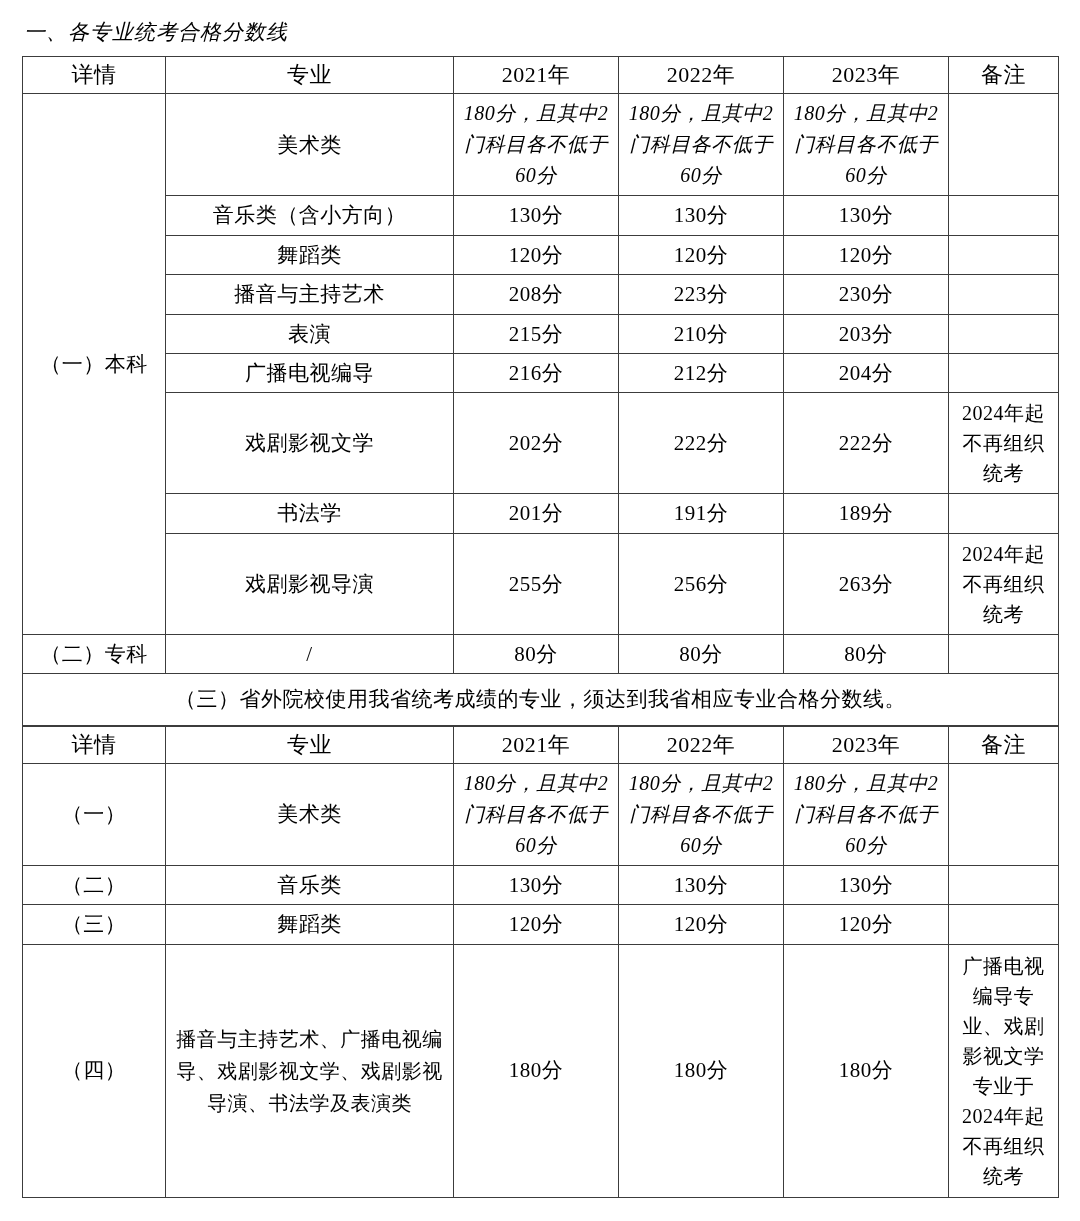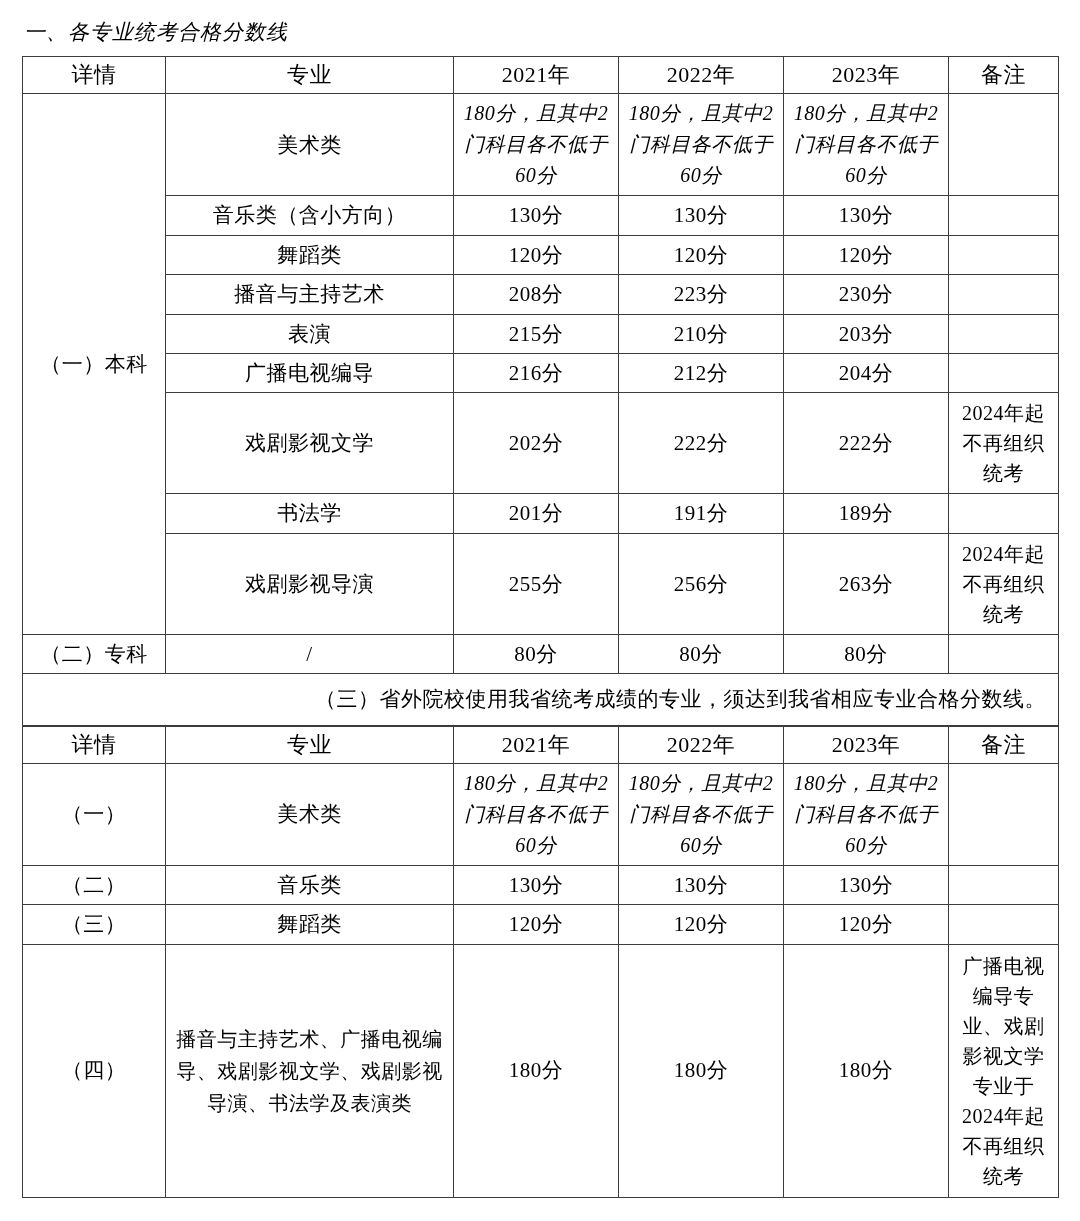--- a/index.html
+++ b/index.html
@@ -46,21 +46,21 @@
   .col-detail { width: 143px; }
   .col-major  { width: 288px; }
   .col-year   { width: 165px; }
   .col-note   { width: 110px; }
 
   .hdr td { font-size: 22px; padding: 2px 4px; }
   .small-wrap { font-size: 20px; line-height: 1.55; font-style: italic; }
   .note-cell { font-size: 20px; line-height: 1.5; margin-left: 7px; }
   .tall { height: 92px; }
   .row-h { height: 34px; margin-top: 36px; }
-  .fullrow { text-align: right; padding: 10px 12px; font-size: 21px; }
+  .fullrow { text-align: center; padding: 10px 12px; font-size: 21px; }
   .major-left {
     text-align: center;
     line-height: 1.6;
     font-size: 20px;
     padding: 8px 10px;
   }
   .vert-note {
     font-size: 20px;
     line-height: 1.5;
     padding: 6px 8px;

